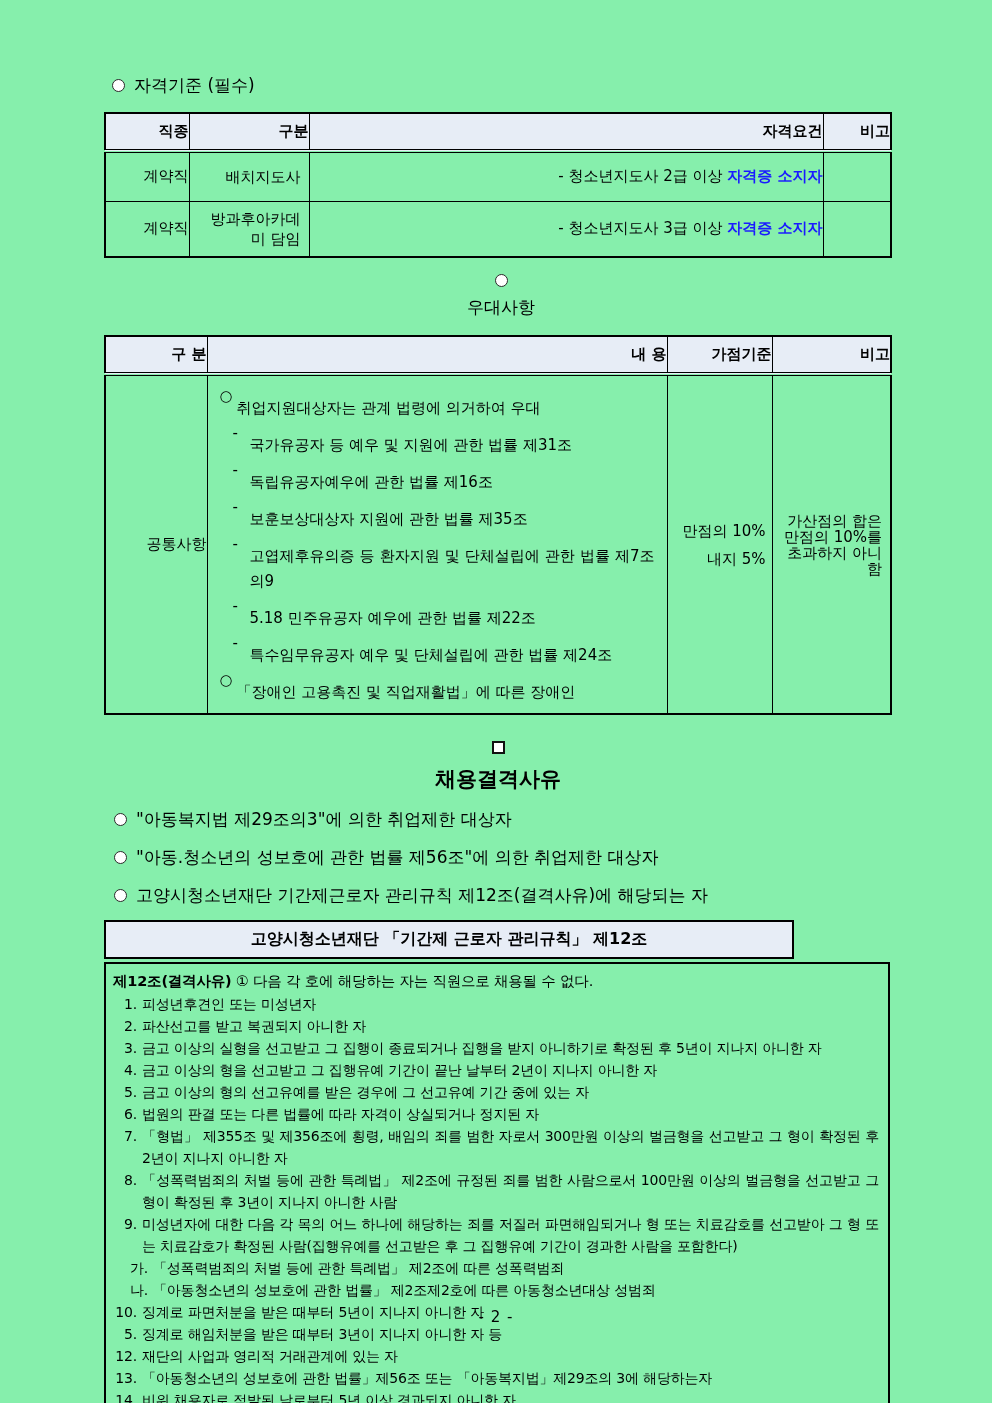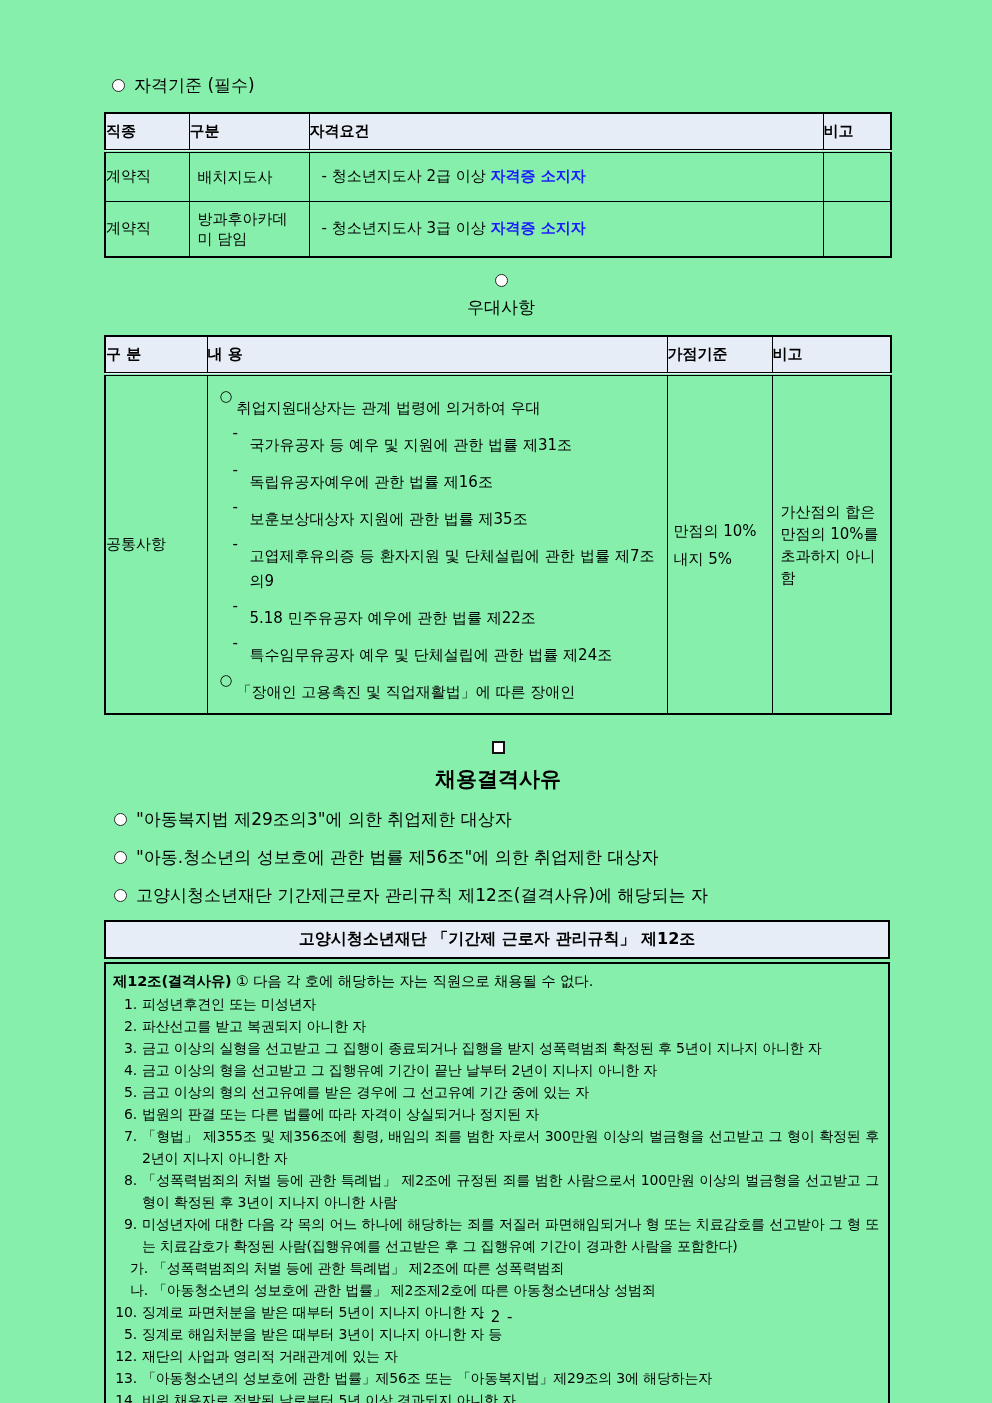--- a/index.html
+++ b/index.html
@@ -8,44 +8,44 @@
   .page { position:relative; width:992px; height:1403px; background:#86efac; overflow:hidden; }
   .content { position:absolute; left:104px; top:74px; width:786px; }
 
   
   .section-heading { display:flex; align-items:center; gap:9px; font-size:17px; margin-left:8px; }
   .icon-circle { width:13px; height:13px; border:1.6px solid #2a2a2a; border-radius:50%; flex:0 0 auto; background:#fff; }
   .icon-square { width:13px; height:13px; border:2.2px solid #111; flex:0 0 auto; background:#fff; }
 
   
   table.doc { border-collapse:collapse; table-layout:fixed; width:786px; border:2px solid #000; }
-  table.doc th, table.doc td { border:1px solid #000; font-size:15px; text-align:left; vertical-align:middle; }
+  table.doc th, table.doc td { border:1px solid #000; font-size:15px; text-align:right; vertical-align:middle; }
   table.doc th { background:#e7edf6; font-weight:bold; height:38px; border-bottom:4px double #000; }
   .qual-table { margin-top:15px; }
   .qual-table td { height:50px; }
   .qual-table tr.tall td { height:56px; }
   .req-cell { text-align:right; padding-left:12px; }
   .blue { color:#1a1aff; font-weight:bold; }
   .cat-cell { padding:0 8px; line-height:20px; }
 
   .pref-table { margin-top:16px; }
   .pref-content-cell { text-align:left !important; padding:8px 12px 8px 12px; }
   .pref-line { display:flex; font-size:15px; line-height:25px; }
   .pref-line.lvl1 { margin-left:13px; }
   .pref-marker { flex:0 0 17px; }
   .pref-text { flex:1; text-align:justify; word-break:break-all;margin-top:12px; }
   .score-cell { line-height:28px; padding:0 6px; }
-  .note-cell { line-height:22px; padding:0 8px; }
+  .note-cell { line-height:16px; padding:0 8px; }
 
   
   .main-heading { display:flex; align-items:center; gap:11px; font-size:21px; font-weight:bold; margin:26px 0 0 2px;flex-direction:column; }
   .disq-bullet { display:flex; align-items:center; gap:9px; font-size:17px; margin:15px 0 0 10px; }
 
   
-  .rule-title { width:786px; border:2px solid #000; background:#e7edf6; text-align:center; font-weight:bold; font-size:16px; padding:7px 0; margin-top:13px; }
+  .rule-title { width:690px; border:2px solid #000; background:#e7edf6; text-align:center; font-weight:bold; font-size:16px; padding:7px 0; margin-top:13px; }
   .rule-body { width:786px; border:2px solid #000; margin-top:3px; padding:6px 9px 8px 7px; }
   .law-intro { font-size:14.5px; line-height:23px; letter-spacing:-0.2px; }
   .law-intro .bold { font-weight:bold; }
   .law-line { display:flex; font-size:14px; line-height:22px; letter-spacing:-0.2px; }
   .law-num { min-width:24px; text-align:right; margin-right:5px; white-space:nowrap; flex:0 0 auto; }
   .law-line.sub { margin-left:15px; }
   .law-line.sub .law-num { min-width:20px; }
   .law-text { flex:1; text-align:justify; word-break:break-all; }
 
   .page-number { position:absolute; left:0; right:0; top:1308px; text-align:center; font-size:15px; letter-spacing:1px; }
@@ -179,21 +179,21 @@
       <div class="law-line">
           <span class="law-num">1.</span>
           <span class="law-text">피성년후견인 또는 미성년자</span>
         </div>
       <div class="law-line">
           <span class="law-num">2.</span>
           <span class="law-text">파산선고를 받고 복권되지 아니한 자</span>
         </div>
       <div class="law-line">
           <span class="law-num">3.</span>
-          <span class="law-text">금고 이상의 실형을 선고받고 그 집행이 종료되거나 집행을 받지 성폭력범죄 확정된 후 5년이 지나지 아니한 자</span>
+          <span class="law-text">금고 이상의 실형을 선고받고 그 집행이 종료되거나 집행을 받지 아니하기로 확정된 후 5년이 지나지 아니한 자</span>
         </div>
       <div class="law-line">
           <span class="law-num">4.</span>
           <span class="law-text">금고 이상의 형을 선고받고 그 집행유예 기간이 끝난 날부터 2년이 지나지 아니한 자</span>
         </div>
       <div class="law-line">
           <span class="law-num">5.</span>
           <span class="law-text">금고 이상의 형의 선고유예를 받은 경우에 그 선고유예 기간 중에 있는 자</span>
         </div>
       <div class="law-line">

